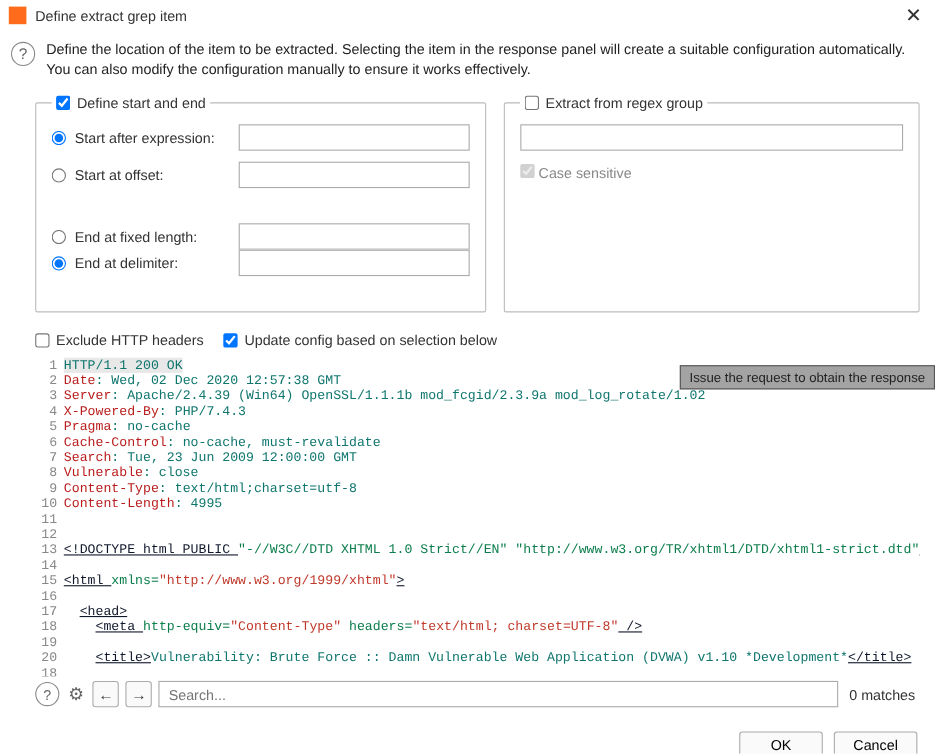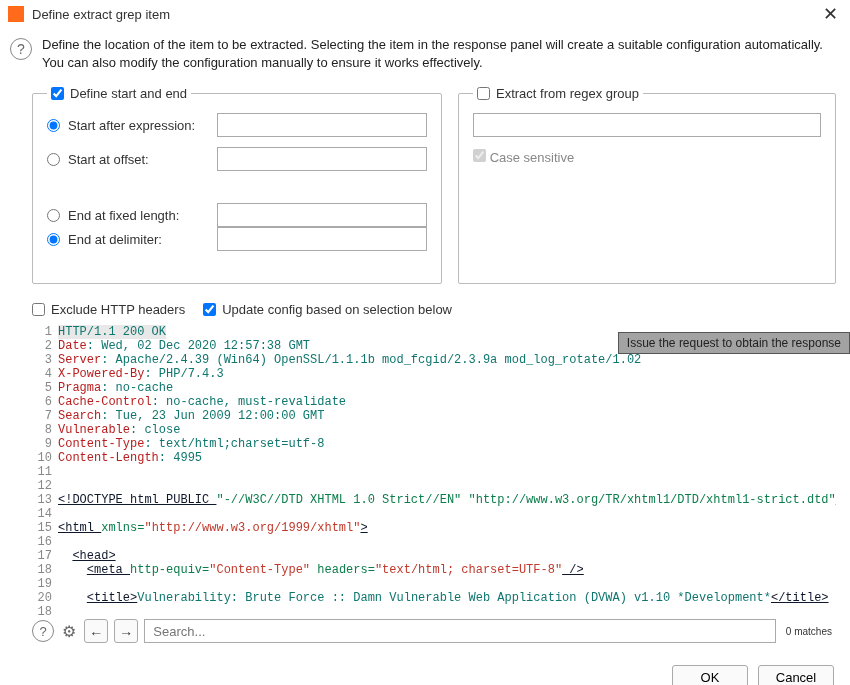--- a/index.html
+++ b/index.html
@@ -40,21 +40,21 @@
   .hdr { color: #b91c1c; }
   .tag { color: #0f172a; text-decoration: underline; }
   .attr { color: #0b7d4b; }
   .str { color: #c0392b; }
   .txt { color: #0f766e; }
   .searchrow { display: flex; align-items: center; gap: 6px; margin: 4px 0 0 22px; }
   .iconcircle { width: 22px; height: 22px; border: 1.5px solid #888; border-radius: 50%; display: inline-flex; align-items: center; justify-content: center; font-size: 13px; color: #666; cursor: pointer; }
   .gear { font-size: 16px; color: #666; cursor: pointer; padding: 0 2px; }
   .navbtn { width: 24px; height: 24px; border: 1px solid #aaa; border-radius: 3px; background: #fafafa; display: inline-flex; align-items: center; justify-content: center; font-size: 14px; cursor: pointer; }
   .searchinput { flex: 1; height: 24px; border: 1px solid #aaa; padding: 2px 8px; font-size: 13px; color: #888; }
-  .matches { font-size: 10px; color: #333; padding: 0 4px; white-space: nowrap; }
+  .matches { font-size: 13px; color: #333; padding: 0 4px; white-space: nowrap; }
   .footer { display: flex; justify-content: flex-end; gap: 10px; padding: 14px 16px 6px 16px; }
   .footer .btn { min-width: 76px; }
   input[type=radio], input[type=checkbox] { margin: 0; }
 </style>
 </head>
 <body>
 
 <div class="titlebar">
   <div class="appicon"></div>
   <div class="title">Define extract grep item</div>

